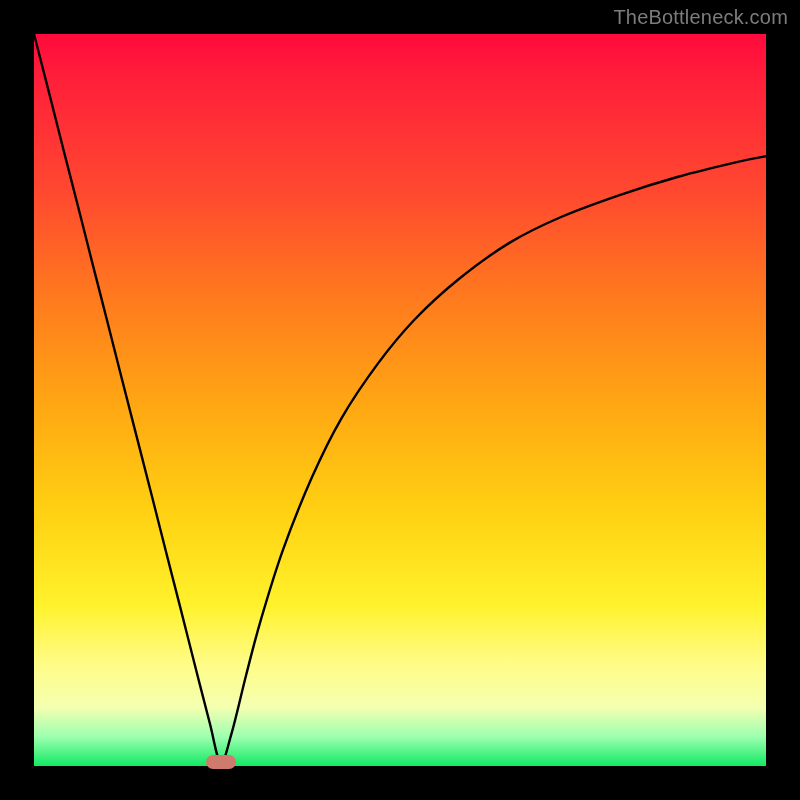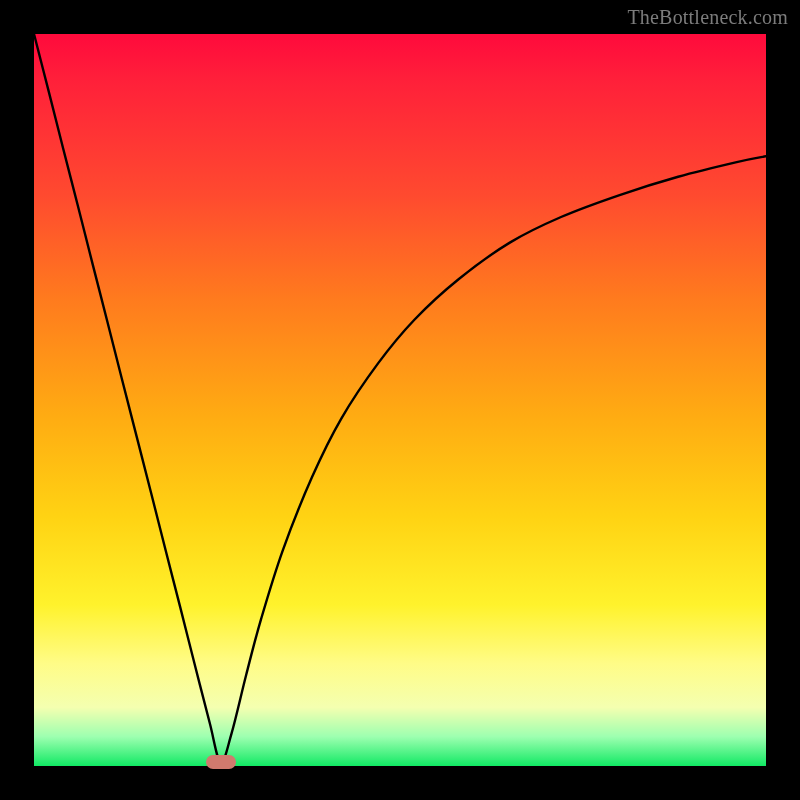--- a/index.html
+++ b/index.html
@@ -41,21 +41,20 @@
   }
   .watermark {
     position: absolute;
     top: 6px;
     right: 12px;
     color: #7c7c7c;
     font-size: 20px;
     letter-spacing: 0.2px;
     user-select: none;
     pointer-events: none;
-    font-family: Liberation Serif, serif;
   }
   .marker {
     position: absolute;
     width: 30px;
     height: 14px;
     border-radius: 7px;
     background: #d07a6e;
     transform: translate(-50%, -50%);
     pointer-events: none;
   }

